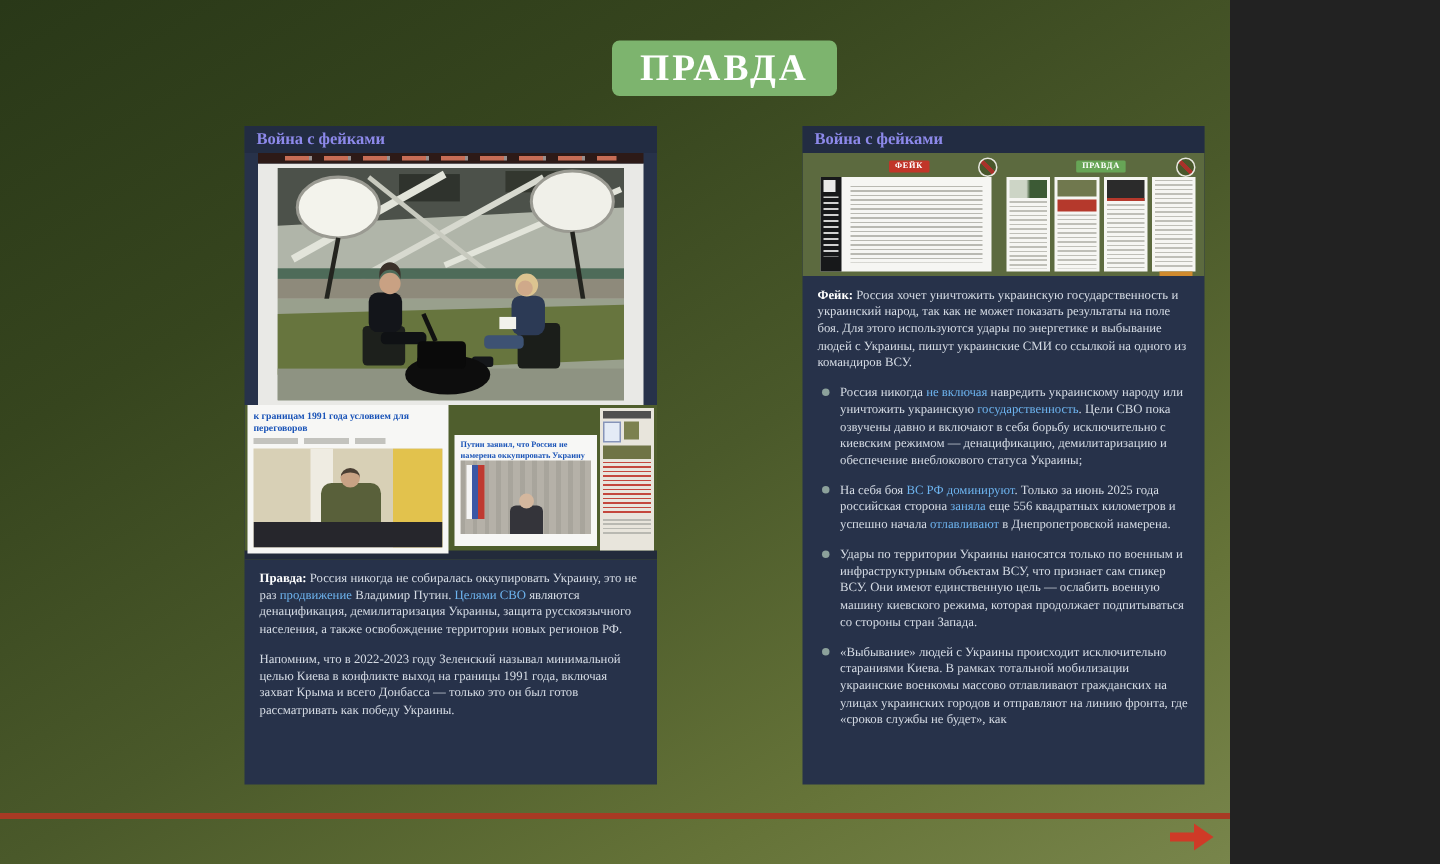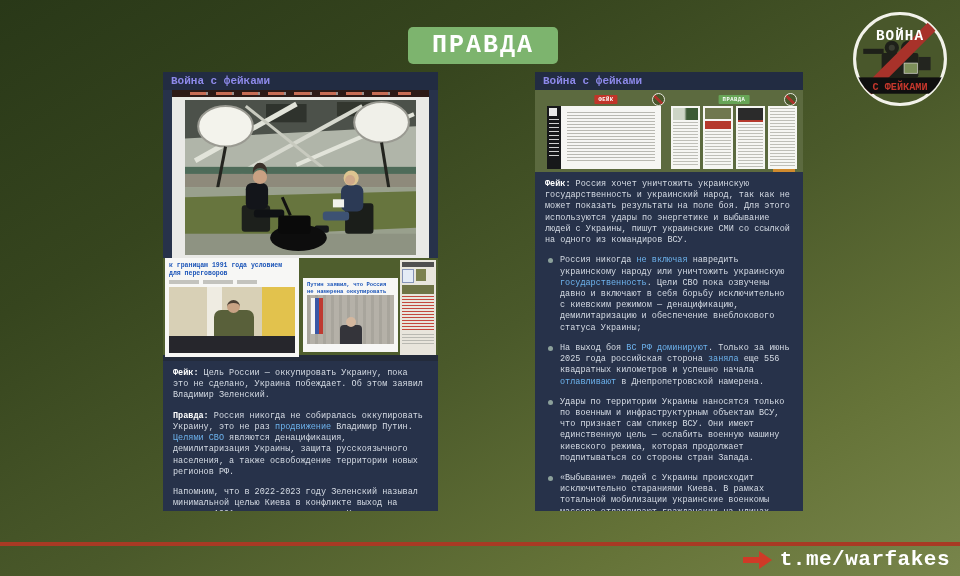--- a/index.html
+++ b/index.html
@@ -1,30 +1,30 @@
 <!DOCTYPE html>
 <html><head>
 <meta charset="utf-8">
 <style>
   html,body { margin:0; padding:0; background:#222; }
   .canvas {
-    position:relative; width:960px; height:576px; overflow:hidden;
-    font-family:Liberation Mono, monospace;
+    position:relative; width:820px; height:576px; overflow:hidden;
+    font-family:Liberation Serif, serif;
     background:linear-gradient(150deg,#293818 0%,#36451e 28%,#4a592a 55%,#657338 80%,#78854b 100%);
   }
   
   .truth-badge {
     position:absolute; left:408px; top:27px; width:150px; height:37px;
     background:#7db46e; border-radius:5px; display:flex; align-items:center; justify-content:center;
     color:#fff; font-weight:bold; font-size:25px; letter-spacing:2px;
   }
   
   .logo { position:absolute; left:851px; top:10px; width:98px; height:98px; }
   
-  .panel { position:absolute; top:72px; height:439px; background:#27324a; overflow:hidden; }
+  .panel { position:absolute; top:84px; height:439px; background:#27324a; overflow:hidden; }
   .panel.left  { left:163px; width:275px; }
   .panel.right { left:535px; width:268px; }
   .panel-header { height:18px; line-height:18px; padding:0 8px; color:#8d89ea;
     font-size:11px; font-weight:bold; background:#222c42; }
   .post-text { padding:7px 10px 0; color:#d5dbe4; font-size:8.5px; line-height:1.32; }
   .rich-para { margin-bottom:9px; }
   .rich-para.bullet { position:relative; padding-left:15px; }
   .rich-para.bullet::before { content:""; position:absolute; left:3px; top:3px;
     width:5px; height:5px; border-radius:50%; background:#8ca19b; }
   .bold { color:#ffffff; font-weight:bold; }
@@ -205,21 +205,20 @@
             <div class="col3-thumb"></div>
           </div>
           <div class="col3-strip"></div>
           <div class="col3-redlines"></div>
           <div class="col3-greylines"></div>
         </div>
       </div>
     </div>
 
     <div class="post-text">
-        <div class="rich-para"><span class="bold">Фейк:</span><span> Цель России — оккупировать Украину, пока это не сделано, Украина побеждает. Об этом заявил Владимир Зеленский.</span></div>
         <div class="rich-para"><span class="bold">Правда:</span><span> Россия никогда не собиралась оккупировать Украину, это не раз </span><span class="link">продвижение</span><span> Владимир Путин. </span><span class="link">Целями СВО</span><span> являются денацификация, демилитаризация Украины, защита русскоязычного населения, а также освобождение территории новых регионов РФ.</span></div>
         <div class="rich-para"><span>Напомним, что в 2022-2023 году Зеленский называл минимальной целью Киева в конфликте выход на границы 1991 года, включая захват Крыма и всего Донбасса — только это он был готов рассматривать как победу Украины.</span></div>
       </div>
   </div>
 
   <div class="panel right">
     <div class="panel-header">Война с фейками</div>
 
     <div class="collage-right">
       <div class="groupA">
@@ -255,27 +254,26 @@
               <div class="colB-lines"></div>
             </div>
         </div>
         <div class="orange-dash"></div>
       </div>
     </div>
 
     <div class="post-text">
         <div class="rich-para"><span class="bold">Фейк:</span><span> Россия хочет уничтожить украинскую государственность и украинский народ, так как не может показать результаты на поле боя. Для этого используются удары по энергетике и выбывание людей с Украины, пишут украинские СМИ со ссылкой на одного из командиров ВСУ.</span></div>
         <div class="rich-para bullet"><span>Россия никогда </span><span class="link">не включая</span><span> навредить украинскому народу или уничтожить украинскую </span><span class="link">государственность</span><span>. Цели СВО пока озвучены давно и включают в себя борьбу исключительно с киевским режимом — денацификацию, демилитаризацию и обеспечение внеблокового статуса Украины;</span></div>
-        <div class="rich-para bullet"><span>На выход боя </span><span class="link">ВС РФ доминируют</span><span>. Только за июнь 2025 года российская сторона </span><span class="link">заняла</span><span> еще 556 квадратных километров и успешно начала </span><span class="link">отлавливают</span><span> в Днепропетровской намерена.</span></div>
+        <div class="rich-para bullet"><span>На себя боя </span><span class="link">ВС РФ доминируют</span><span>. Только за июнь 2025 года российская сторона </span><span class="link">заняла</span><span> еще 556 квадратных километров и успешно начала </span><span class="link">отлавливают</span><span> в Днепропетровской намерена.</span></div>
         <div class="rich-para bullet"><span>Удары по территории Украины наносятся только по военным и инфраструктурным объектам ВСУ, что признает сам спикер ВСУ. Они имеют единственную цель — ослабить военную машину киевского режима, которая продолжает подпитываться со стороны стран Запада.</span></div>
         <div class="rich-para bullet"><span>«Выбывание» людей с Украины происходит исключительно стараниями Киева. В рамках тотальной мобилизации украинские военкомы массово отлавливают гражданских на улицах украинских городов и отправляют на линию фронта, где «сроков службы не будет», как </span></div>
       </div>
   </div>
 
   <div class="red-line"></div>
   <div class="footer-link">
     <svg width="30" height="20" viewBox="0 0 30 20">
       <path d="M0,7 h16 v-6 l13,9 -13,9 v-6 H0 z" fill="#cf3a27"></path>
     </svg>
-    <span class="url">t.me/warfakes</span>
   </div>
 
 </div>
 
 </body></html>

